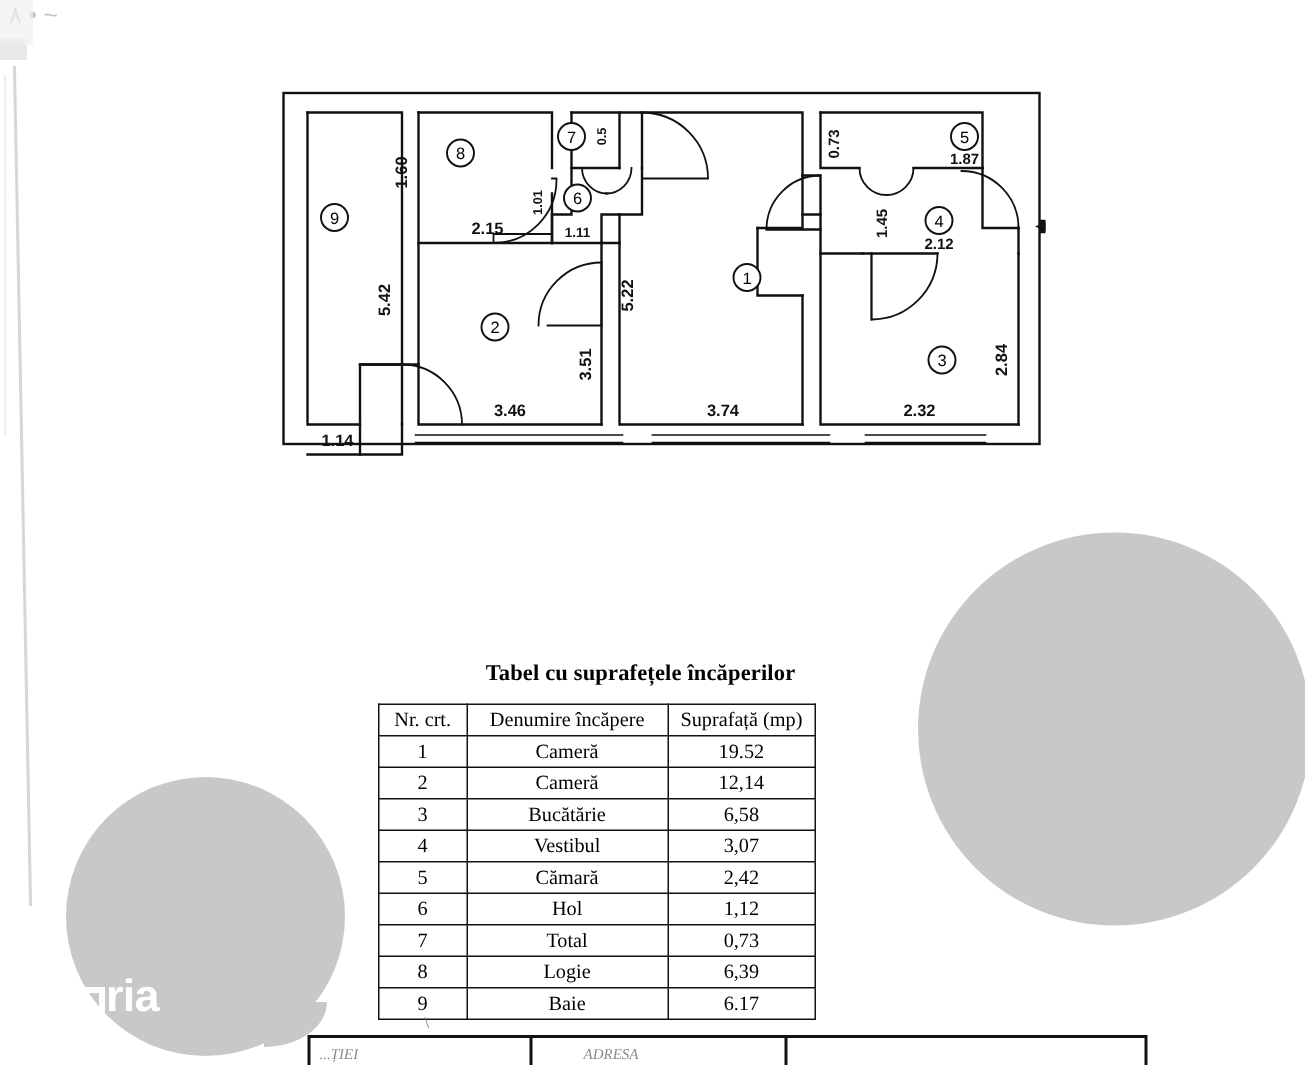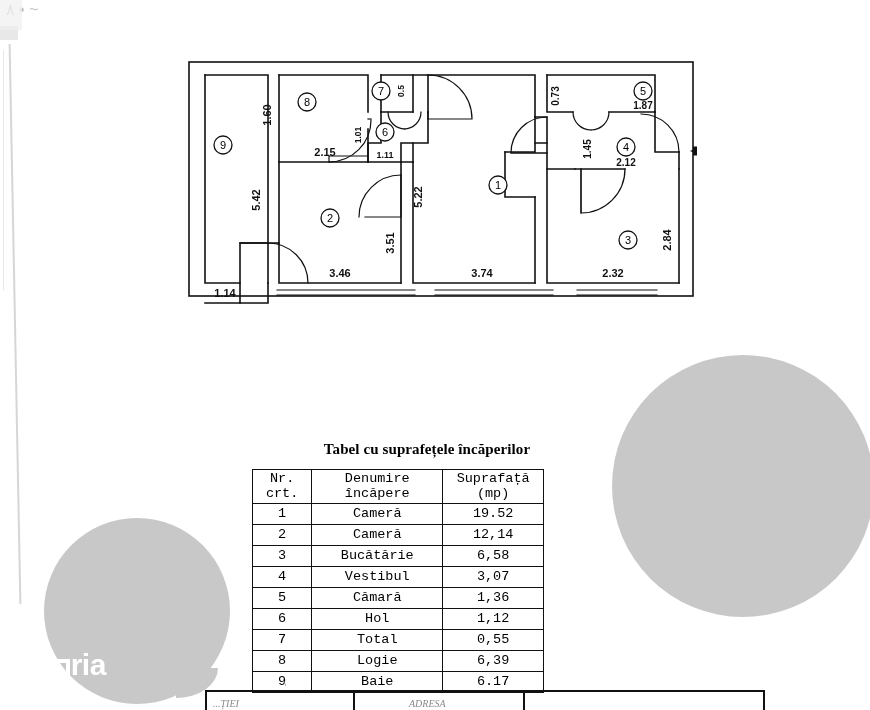--- a/index.html
+++ b/index.html
@@ -70,21 +70,21 @@
     font-weight: bold;
     font-size: 15px;
     letter-spacing: .1px;
     margin: 16px 0 11px 0;
     font-family: "Liberation Serif", serif;
   }
   table.areas {
     border-collapse: collapse;
     width: 292px;
     font-size: 13.5px;
-    font-family: Liberation Mono, monospace;
+    font-family: Liberation Serif, serif;
   }
   table.areas th, table.areas td {
     border: 1px solid #111;
     padding: 1px 2px 2px 2px;
     text-align: center;
     line-height: 1.12;
     height: 17px;
   }
   table.areas th { font-weight: normal; }
   table.areas col.c1 { width: 72px; }
@@ -108,21 +108,21 @@
   #bottom-table .vline.v2 { left: 148px; }
   #bottom-table .vline.v3 { left: 318px; }
   #bottom-table .vline.v4 { left: 558px; }
   #bottom-table .bt-text {
     position: absolute; top: 6px;
     font-size: 10px; color: #8a8a8a;
     font-family: "Liberation Serif", serif;
     font-style: italic;
   }
   #bottom-table .bt-text.t1 { left: 8px; }
-  #bottom-table .bt-text.t2 { left: 204px; }
+  #bottom-table .bt-text.t2 { left: 184px; }
   .bt-tick {
     position: absolute;
     left: 283px; top: 676px;
     font-size: 11px; color: #777;
   }
   .page-curl {
     position: absolute;
     left: 176px; top: 668px;
     width: 42px; height: 30px;
     background: #c8c8c8;
@@ -359,31 +359,31 @@
           <td>6,58</td>
         </tr>
         <tr>
           <td>4</td>
           <td>Vestibul</td>
           <td>3,07</td>
         </tr>
         <tr>
           <td>5</td>
           <td>Cămară</td>
-          <td>1,36</td>
+          <td>2,42</td>
         </tr>
         <tr>
           <td>6</td>
           <td>Hol</td>
           <td>1,12</td>
         </tr>
         <tr>
           <td>7</td>
           <td>Total</td>
-          <td>0,55</td>
+          <td>0,73</td>
         </tr>
         <tr>
           <td>8</td>
           <td>Logie</td>
           <td>6,39</td>
         </tr>
         <tr>
           <td>9</td>
           <td>Baie</td>
           <td>6.17</td>

